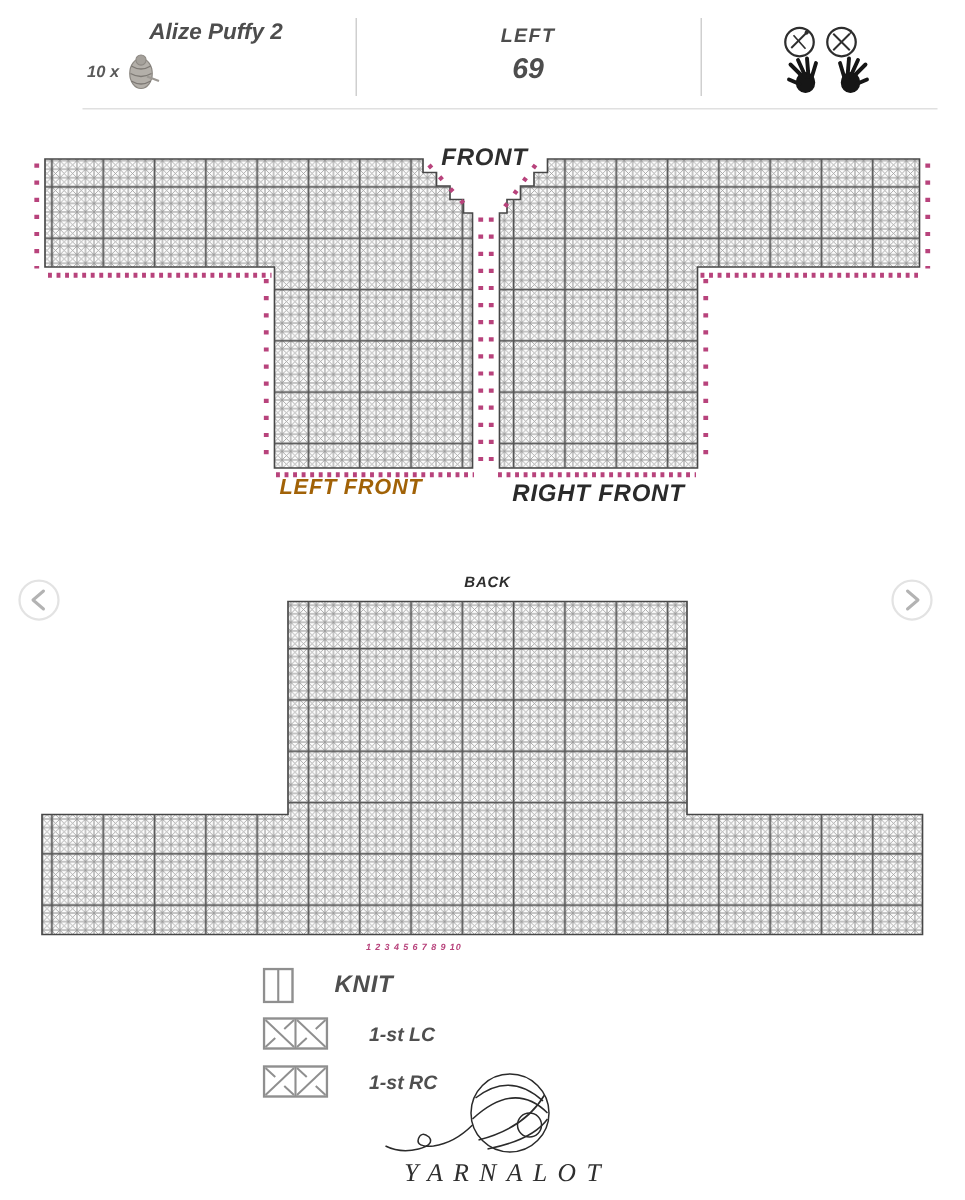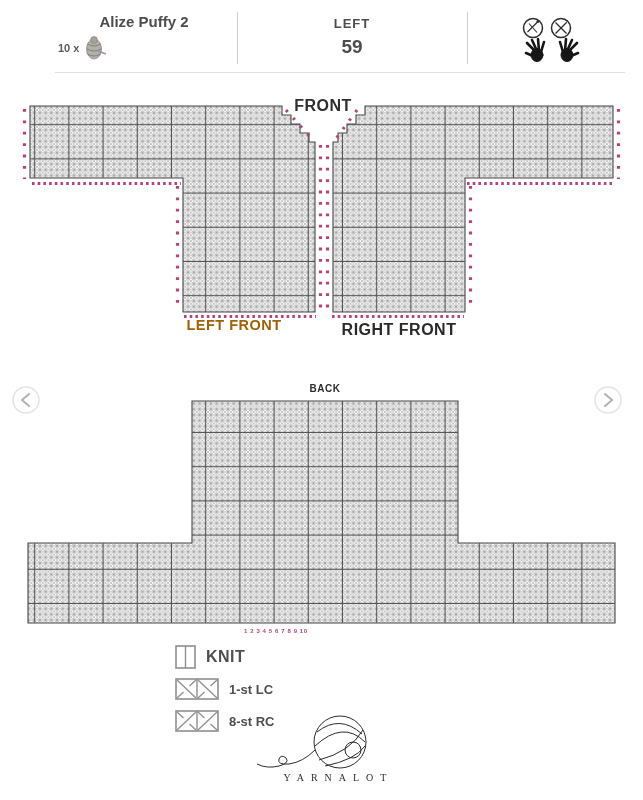--- a/index.html
+++ b/index.html
@@ -1,41 +1,41 @@
 <!DOCTYPE html>
 <html><head>
 <meta charset="utf-8">
 <style>
   html,body{margin:0;padding:0;background:#fff;}
   .page{position:relative;width:625px;height:800px;background:#fff;overflow:hidden;
-        font-family:"Liberation Sans",sans-serif;color:#4f4f4f;}
+        font-family:"Liberation Sans",sans-serif;color:#4f4f4f;font-style:italic;}
   .abs{position:absolute;}
   .ctr{text-align:center;}
   
   .yarn-title{left:58px;top:13px;width:172px;font-size:15px;font-weight:bold;color:#4d4d4d;}
   .qty-row{left:58px;top:34px;width:172px;display:flex;align-items:center;gap:4px;}
   .qty-text{font-size:11px;font-weight:bold;color:#5a5a5a;}
   .vdiv{top:12px;width:1px;height:52px;background:#cfcfcf;}
   .size-label{left:287px;top:16px;width:130px;font-size:13px;font-weight:bold;letter-spacing:1px;color:#4d4d4d;}
   .size-value{left:287px;top:36px;width:130px;font-size:19px;font-weight:bold;color:#4d4d4d;}
   .hdr-rule{left:55px;top:72px;width:585px;height:1px;background:#e0e0e0;}
   
   .lbl{font-weight:bold;color:#2e2e2e;}
   .front-lbl{left:292px;top:97px;width:62px;font-size:16px;letter-spacing:.5px;}
   .leftfront-lbl{left:150px;top:317px;width:168px;font-size:14.5px;letter-spacing:.5px;color:#a16207;}
   .rightfront-lbl{left:333px;top:321px;width:132px;font-size:16px;letter-spacing:.5px;color:#2a2a2a;}
   .back-lbl{left:294px;top:383px;width:62px;font-size:10px;letter-spacing:.5px;}
   
   .legend{left:175px;top:645px;width:300px;display:flex;flex-direction:column;gap:8px;}
-  .leg-row{display:flex;align-items:center;gap:10px;height:24px;}
+  .leg-row{display:flex;align-items:center;gap:27px;height:24px;}
   .leg-label{font-weight:bold;color:#4f4f4f;font-size:13px;}
   .leg-label.big{font-size:16px;letter-spacing:.5px;}
   
   .brand{left:240px;top:772px;width:190px;font-family:"Liberation Serif",serif;
-         font-size:10px;letter-spacing:7px;color:#2f2f2f;text-indent:7px;}
+         font-size:17px;letter-spacing:7px;color:#2f2f2f;text-indent:7px;}
 </style>
 </head>
 <body>
 
 <div class="page">
 
   <div class="abs yarn-title ctr">Alize Puffy 2</div>
 
   <div class="abs qty-row">
     <span class="qty-text">10 x</span>
@@ -44,21 +44,21 @@
       <path d="M4.5 10 Q11 14 17.5 10 M4 15 Q11 19 18 15 M4.5 20 Q11 24 17.5 20" stroke="#7d7974" stroke-width="0.9" fill="none"></path>
       <circle cx="11" cy="6" r="3.4" fill="#a5a19b" stroke="#8b8781" stroke-width="0.7"></circle>
       <line x1="15" y1="17" x2="23" y2="20" stroke="#9c9893" stroke-width="1.4"></line>
     </svg>
   </div>
 
   <div class="abs vdiv" style="left:237px;"></div>
   <div class="abs vdiv" style="left:467px;"></div>
 
   <div class="abs size-label ctr">LEFT</div>
-  <div class="abs size-value ctr">59</div>
+  <div class="abs size-value ctr">69</div>
 
   <svg class="abs" style="left:518px;top:14px;" width="70" height="28" viewBox="0 0 70 28">
     <g>
       <circle cx="15" cy="14" r="9.5" fill="none" stroke="#2e2e2e" stroke-width="1.5"></circle>
       <line x1="9.5" y1="18" x2="19.5" y2="8" stroke="#2e2e2e" stroke-width="1.3"></line>
       <circle cx="19.8" cy="7.7" r="1.4" fill="#2e2e2e"></circle>
       <line x1="11" y1="9.5" x2="19" y2="18.5" stroke="#2e2e2e" stroke-width="1.1"></line>
     </g>
     <g>
       <circle cx="43" cy="14" r="9.5" fill="none" stroke="#2e2e2e" stroke-width="1.5"></circle>
@@ -178,21 +178,21 @@
         <line x1="22" y1="1" x2="22" y2="21" stroke="#8f8f8f" stroke-width="1.4"></line>
         <g stroke="#8f8f8f" stroke-width="1.3">
           <line x1="21" y1="2" x2="2" y2="20"></line>
           <line x1="2" y1="2" x2="8.5" y2="8"></line>
             <line x1="14.5" y1="14" x2="21" y2="20"></line>
           <line x1="42" y1="2" x2="23" y2="20"></line>
           <line x1="23" y1="2" x2="29.5" y2="8"></line>
             <line x1="35.5" y1="14" x2="42" y2="20"></line>
         </g>
       </svg>
-      <span class="leg-label">8-st RC</span>
+      <span class="leg-label">1-st RC</span>
     </div>
   </div>
 
   <svg class="abs" style="left:255px;top:712px;" width="160" height="60" viewBox="0 0 160 60">
     <g fill="none" stroke="#2b2b2b" stroke-width="1">
       <circle cx="85" cy="30" r="26"></circle>
       <path d="M62 20 Q85 2 107 22"></path>
       <path d="M60 34 Q88 8 110 30"></path>
       <path d="M64 48 Q95 40 108 18"></path>
       <path d="M70 54 Q100 48 110 34"></path>

